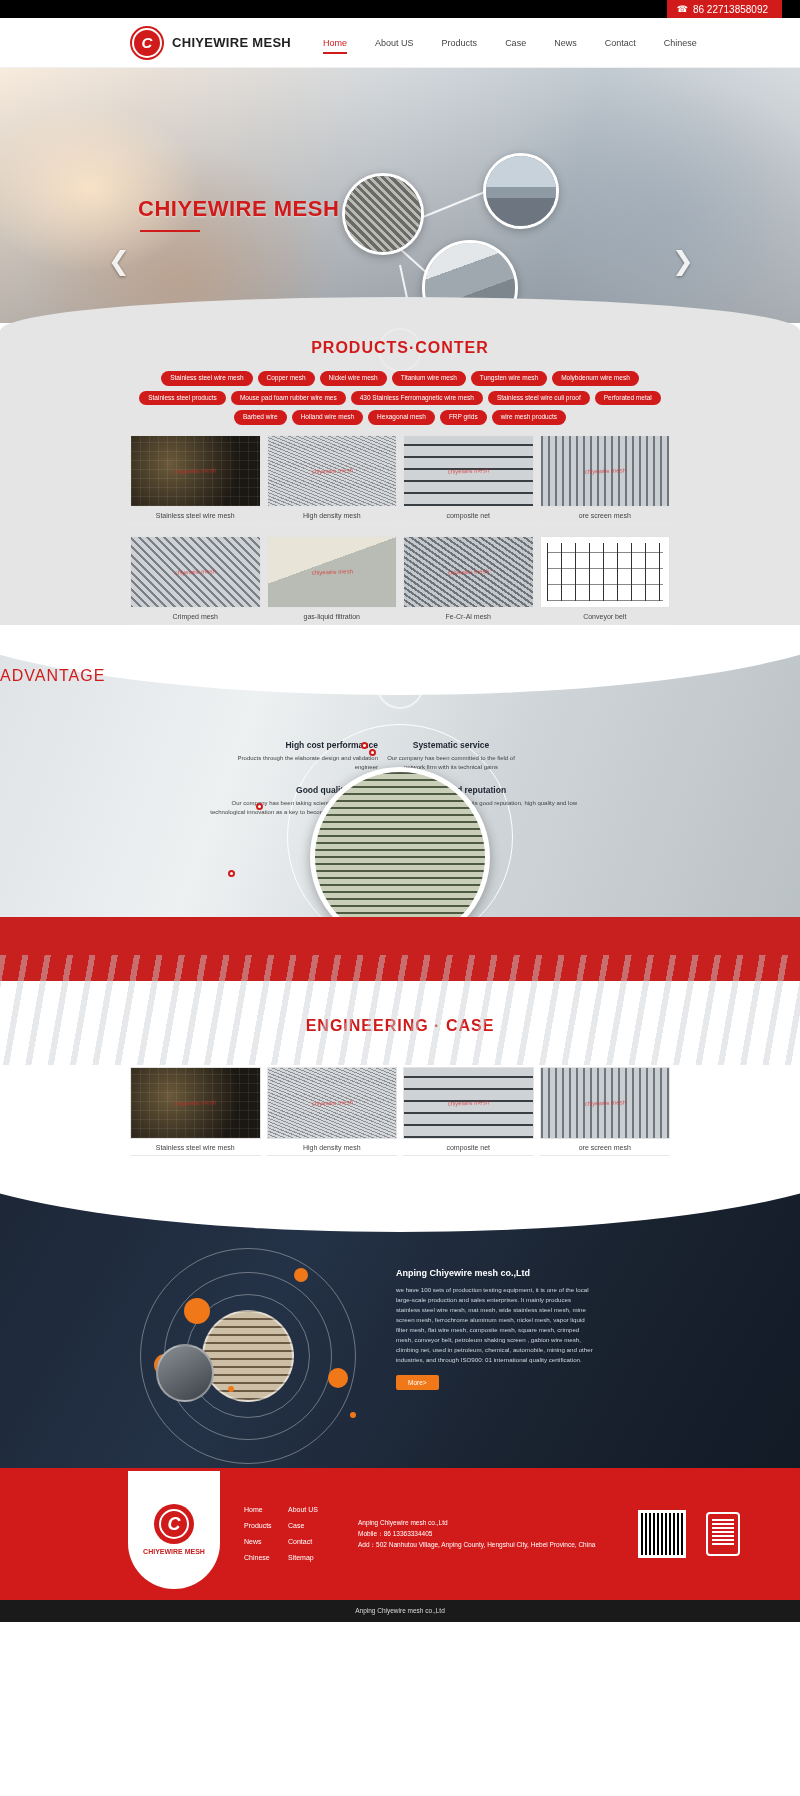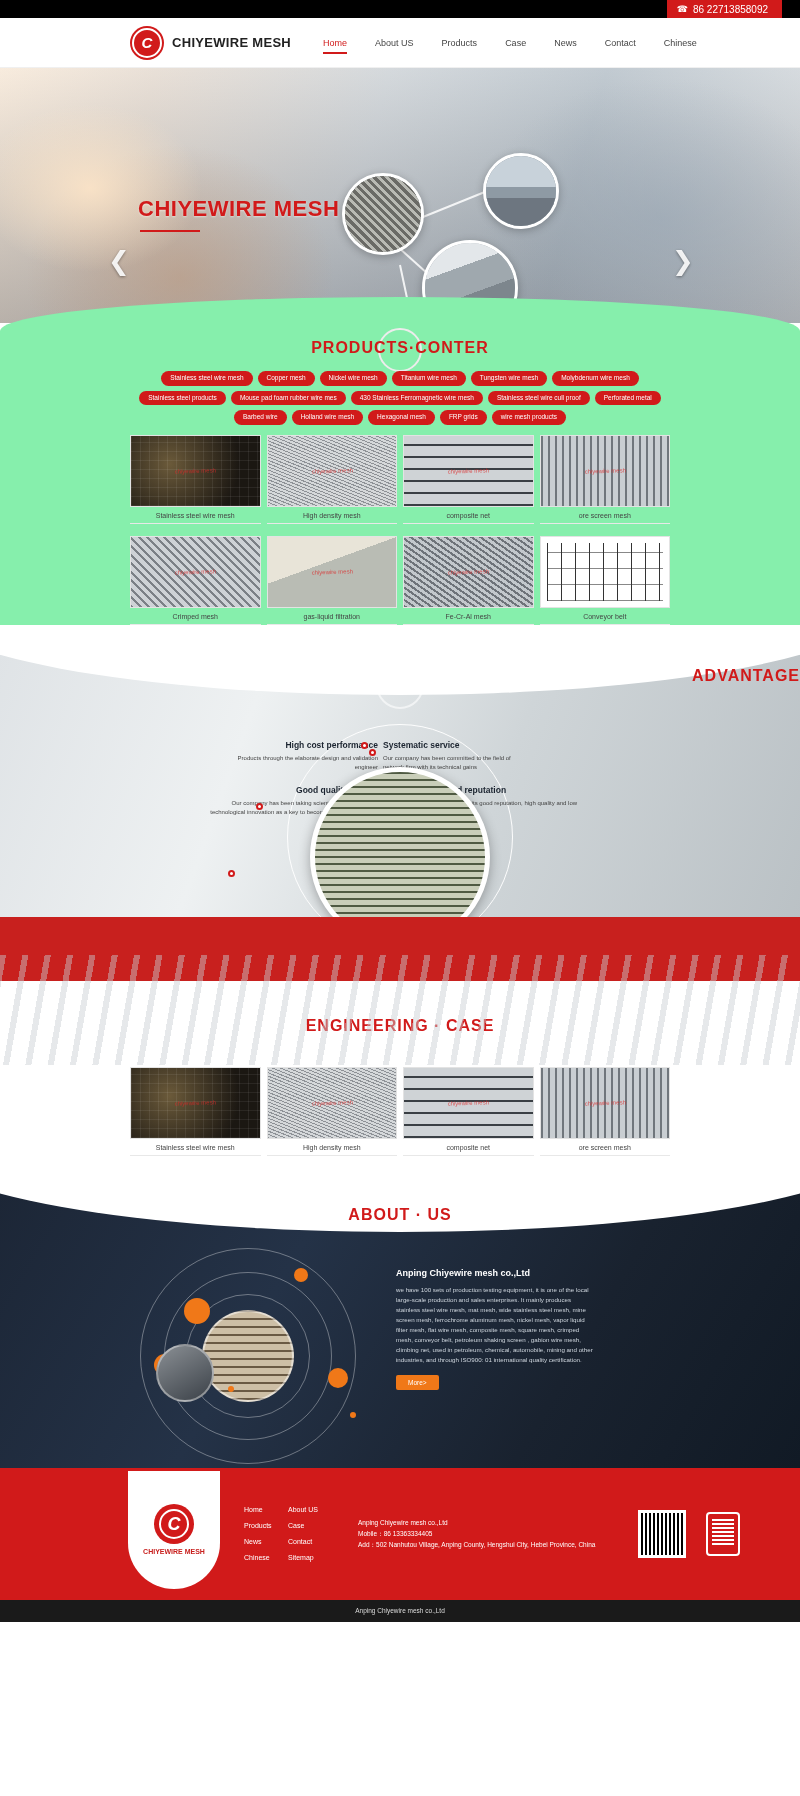--- a/index.html
+++ b/index.html
@@ -143,21 +143,21 @@
     position: absolute; top: 180px; color: rgba(255,255,255,.9);
     font-size: 26px; font-family: "DejaVu Sans", sans-serif; line-height: 1;
     text-shadow: 0 1px 3px rgba(0,0,0,.4);
   }
   .arrow.left { left: 108px; }
   .arrow.right { left: 672px; }
 
   
   .curve-top {
     position: relative;
-    background: #86efac;
+    background: #e5e5e5;
     border-radius: 50% 50% 0 0 / 34px 34px 0 0;
     margin-top: -26px;
     padding-top: 32px;
     z-index: 3;
   }
   .sec-title {
     text-align: center;
     font-size: 16px;
     font-weight: bold;
     color: #d11a1a;
@@ -260,22 +260,22 @@
     height: 336px;
     overflow: hidden;
     background:
       linear-gradient(110deg, #dfe3e6 0%, #eef1f2 30%, #cfd5d8 60%, #b9c0c4 100%);
   }
   .advantage .hood {
     position: absolute; left: -10%; right: -10%; top: -40px; height: 90px;
     background: #fff; border-radius: 0 0 50% 50% / 0 0 100% 100%;
   }
   .adv-title {
-    position: absolute; left: 0; right: 0; top: 22px; text-align: right;
-    font-size: 16px; font-weight: bold; color: #d11a1a; letter-spacing: 1px;
+    position: absolute; left: 0; right: 0; top: 22px; text-align: left;
+    font-size: 16px; font-weight: normal; color: #d11a1a; letter-spacing: 1px;
   }
   .adv-ghost {
     position: absolute; left: 50%; top: 40px; transform: translate(-50%,-50%);
     width: 48px; height: 48px; border: 2px solid rgba(255,255,255,.6); border-radius: 50%;
   }
   .adv-ring {
     position: absolute; left: 50%; top: 192px; transform: translate(-50%,-50%);
     width: 226px; height: 226px; border-radius: 50%;
     border: 1px solid rgba(255,255,255,.95);
   }
@@ -286,21 +286,21 @@
     box-shadow: 0 3px 12px rgba(0,0,0,.3);
     background:
       repeating-linear-gradient(0deg, #4f5a42 0 2px, #c9ceb9 2px 7px),
       repeating-linear-gradient(90deg, #4f5a42 0 2px, #c9ceb9 2px 7px),
       #6d7360;
   }
   .adv-item { position: absolute; width: 150px; }
   .adv-item h4 { font-size: 8.5px; color: #1b2430; margin-bottom: 4px; }
   .adv-item p { font-size: 6px; line-height: 9px; color: #444; }
   .adv-tl { left: 228px; top: 95px; text-align: right; }
-  .adv-tr { left: 376px; top: 95px; text-align: left; margin-left: 7px; }
+  .adv-tr { left: 376px; top: 95px; text-align: center; }
   .adv-bl { left: 198px; top: 140px; text-align: right; }
   .adv-br { left: 440px; top: 140px; text-align: left; }
   .dot {
     position: absolute; width: 7px; height: 7px; border-radius: 50%;
     background: #fff; border: 2px solid #d11a1a;
   }
   .red-band {
     position: absolute; left: 0; right: 0; bottom: 0; height: 64px; background: #c8201e;
   }
 
@@ -597,21 +597,20 @@
         <div class="thumb tx-wave">
           <div class="watermark">chiyewire mesh</div>
         </div>
         <div class="cap">ore screen mesh</div>
       </div>
     </div>
   </div>
 
   <div class="about">
     <div class="hood"></div>
-    <div class="about-title">ABOUT · US</div>
 
     <div class="about-rings">
       <div class="ring r1"></div>
       <div class="ring r2"></div>
       <div class="ring r3"></div>
       <div class="about-photo"></div>
       <div class="odot" style="width:22px;height:22px;left:26px;top:108px;"></div>
       <div class="odot" style="width:26px;height:26px;left:56px;top:52px;"></div>
       <div class="odot" style="width:14px;height:14px;left:166px;top:22px;"></div>
       <div class="odot" style="width:20px;height:20px;left:200px;top:122px;"></div>

